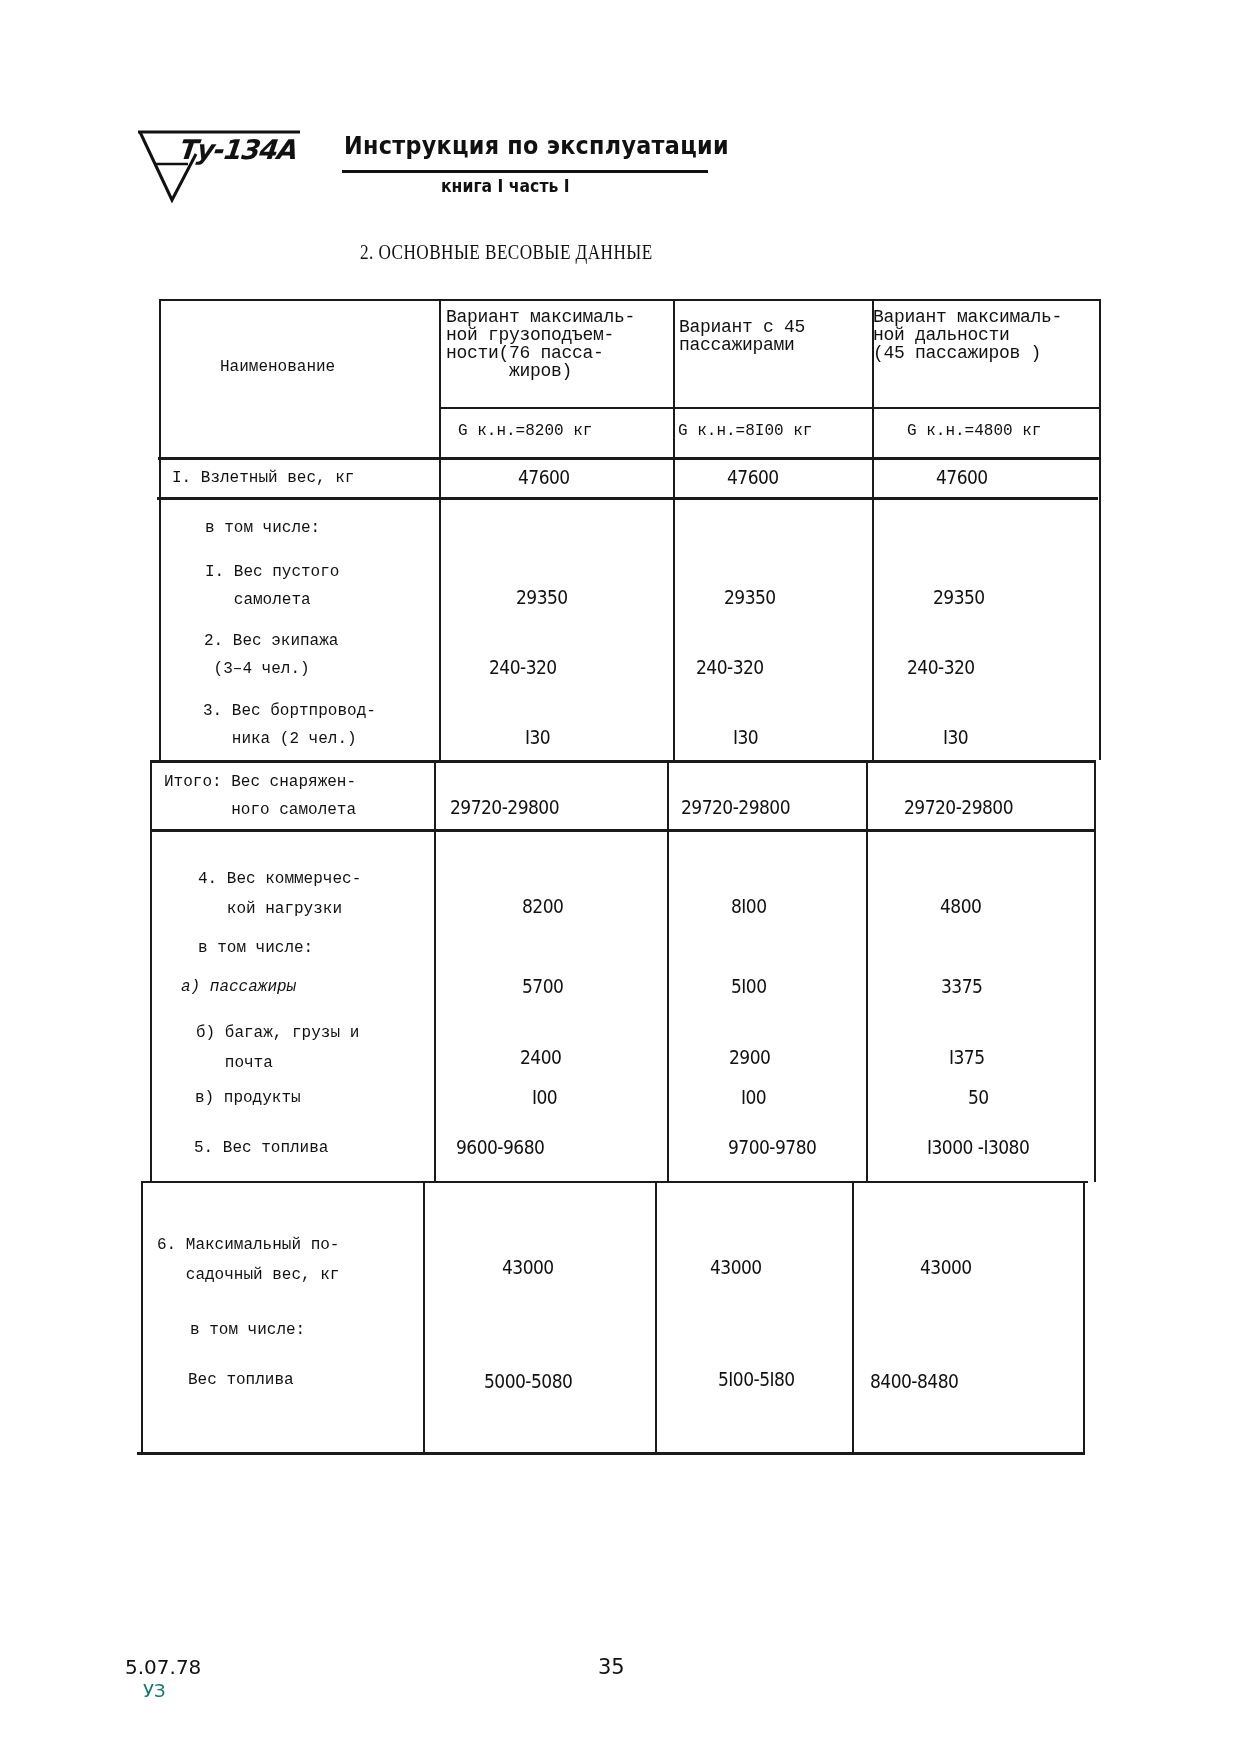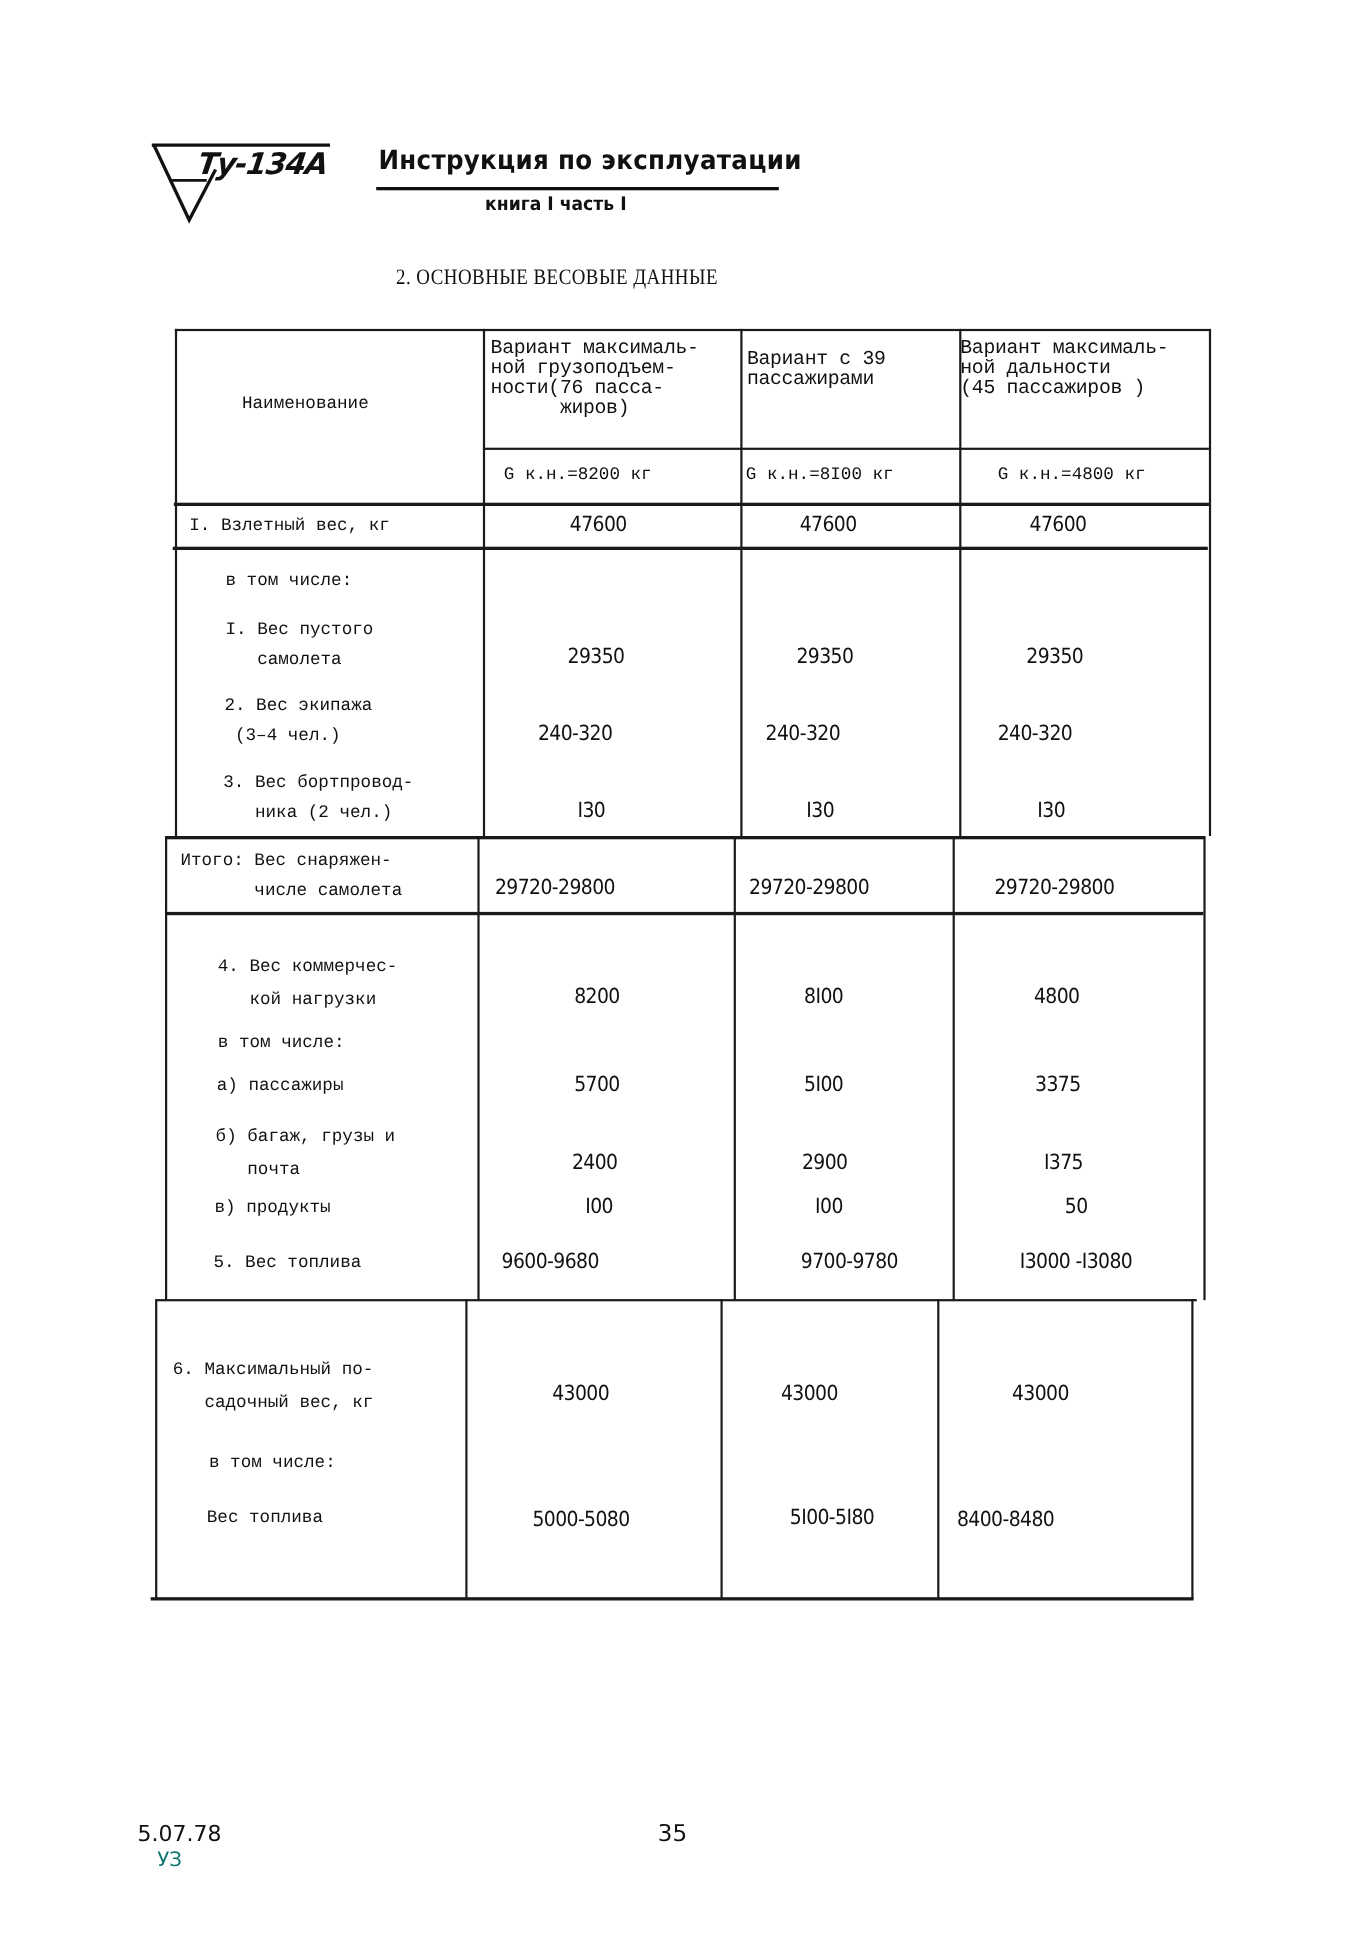--- a/index.html
+++ b/index.html
@@ -71,21 +71,21 @@
 
   <div class="vl" style="left:1099px; top:299px; height:461px;"></div>
   <div class="vl" style="left:1094px; top:760px; height:422px;"></div>
   <div class="vl" style="left:1083px; top:1181px; height:273px;"></div>
 
   <div class="cell" style="left:220px; top:357px;">Наименование</div>
   <div class="cell hdr" style="left:446px; top:308px;">Вариант максималь-
 ной грузоподъем-
 ности(76 пасса-
       жиров)</div>
-  <div class="cell hdr" style="left:679px; top:318px;">Вариант с 39
+  <div class="cell hdr" style="left:679px; top:318px;">Вариант с 45
 пассажирами</div>
   <div class="cell hdr" style="left:873px; top:308px;">Вариант максималь-
 ной дальности
 (45 пассажиров )</div>
 
   <div class="cell" style="left:458px; top:421px;">G к.н.=8200 кг</div>
   <div class="cell" style="left:678px; top:421px;">G к.н.=8I00 кг</div>
   <div class="cell" style="left:907px; top:421px;">G к.н.=4800 кг</div>
 
   <div class="cell" style="left:172px; top:468px;">I. Взлетный вес, кг</div>
@@ -107,34 +107,34 @@
   <div class="num" style="left:696px; top:656px;">240-320</div>
   <div class="num" style="left:907px; top:656px;">240-320</div>
 
   <div class="cell" style="left:203px; top:697px; line-height:28px;">3. Вес бортпровод-
    ника (2 чел.)</div>
   <div class="num" style="left:525px; top:726px;">I30</div>
   <div class="num" style="left:733px; top:726px;">I30</div>
   <div class="num" style="left:943px; top:726px;">I30</div>
 
   <div class="cell" style="left:164px; top:768px; line-height:28px;">Итого: Вес снаряжен-
-       числе самолета</div>
+       ного самолета</div>
   <div class="num" style="left:450px; top:796px;">29720-29800</div>
   <div class="num" style="left:681px; top:796px;">29720-29800</div>
   <div class="num" style="left:904px; top:796px;">29720-29800</div>
 
   <div class="cell" style="left:198px; top:864px; line-height:30px;">4. Вес коммерчес-
    кой нагрузки</div>
   <div class="num" style="left:522px; top:895px;">8200</div>
   <div class="num" style="left:731px; top:895px;">8I00</div>
   <div class="num" style="left:940px; top:895px;">4800</div>
 
   <div class="cell" style="left:198px; top:938px;">в том числе:</div>
 
-  <div class="cell" style="left:197px; top:977px;">а) пассажиры</div>
+  <div class="cell" style="left:181px; top:977px;font-style:italic;">а) пассажиры</div>
   <div class="num" style="left:522px; top:975px;">5700</div>
   <div class="num" style="left:731px; top:975px;">5I00</div>
   <div class="num" style="left:941px; top:975px;">3375</div>
 
   <div class="cell" style="left:196px; top:1018px; line-height:30px;">б) багаж, грузы и
    почта</div>
   <div class="num" style="left:520px; top:1046px;">2400</div>
   <div class="num" style="left:729px; top:1046px;">2900</div>
   <div class="num" style="left:949px; top:1046px;">I375</div>
 

